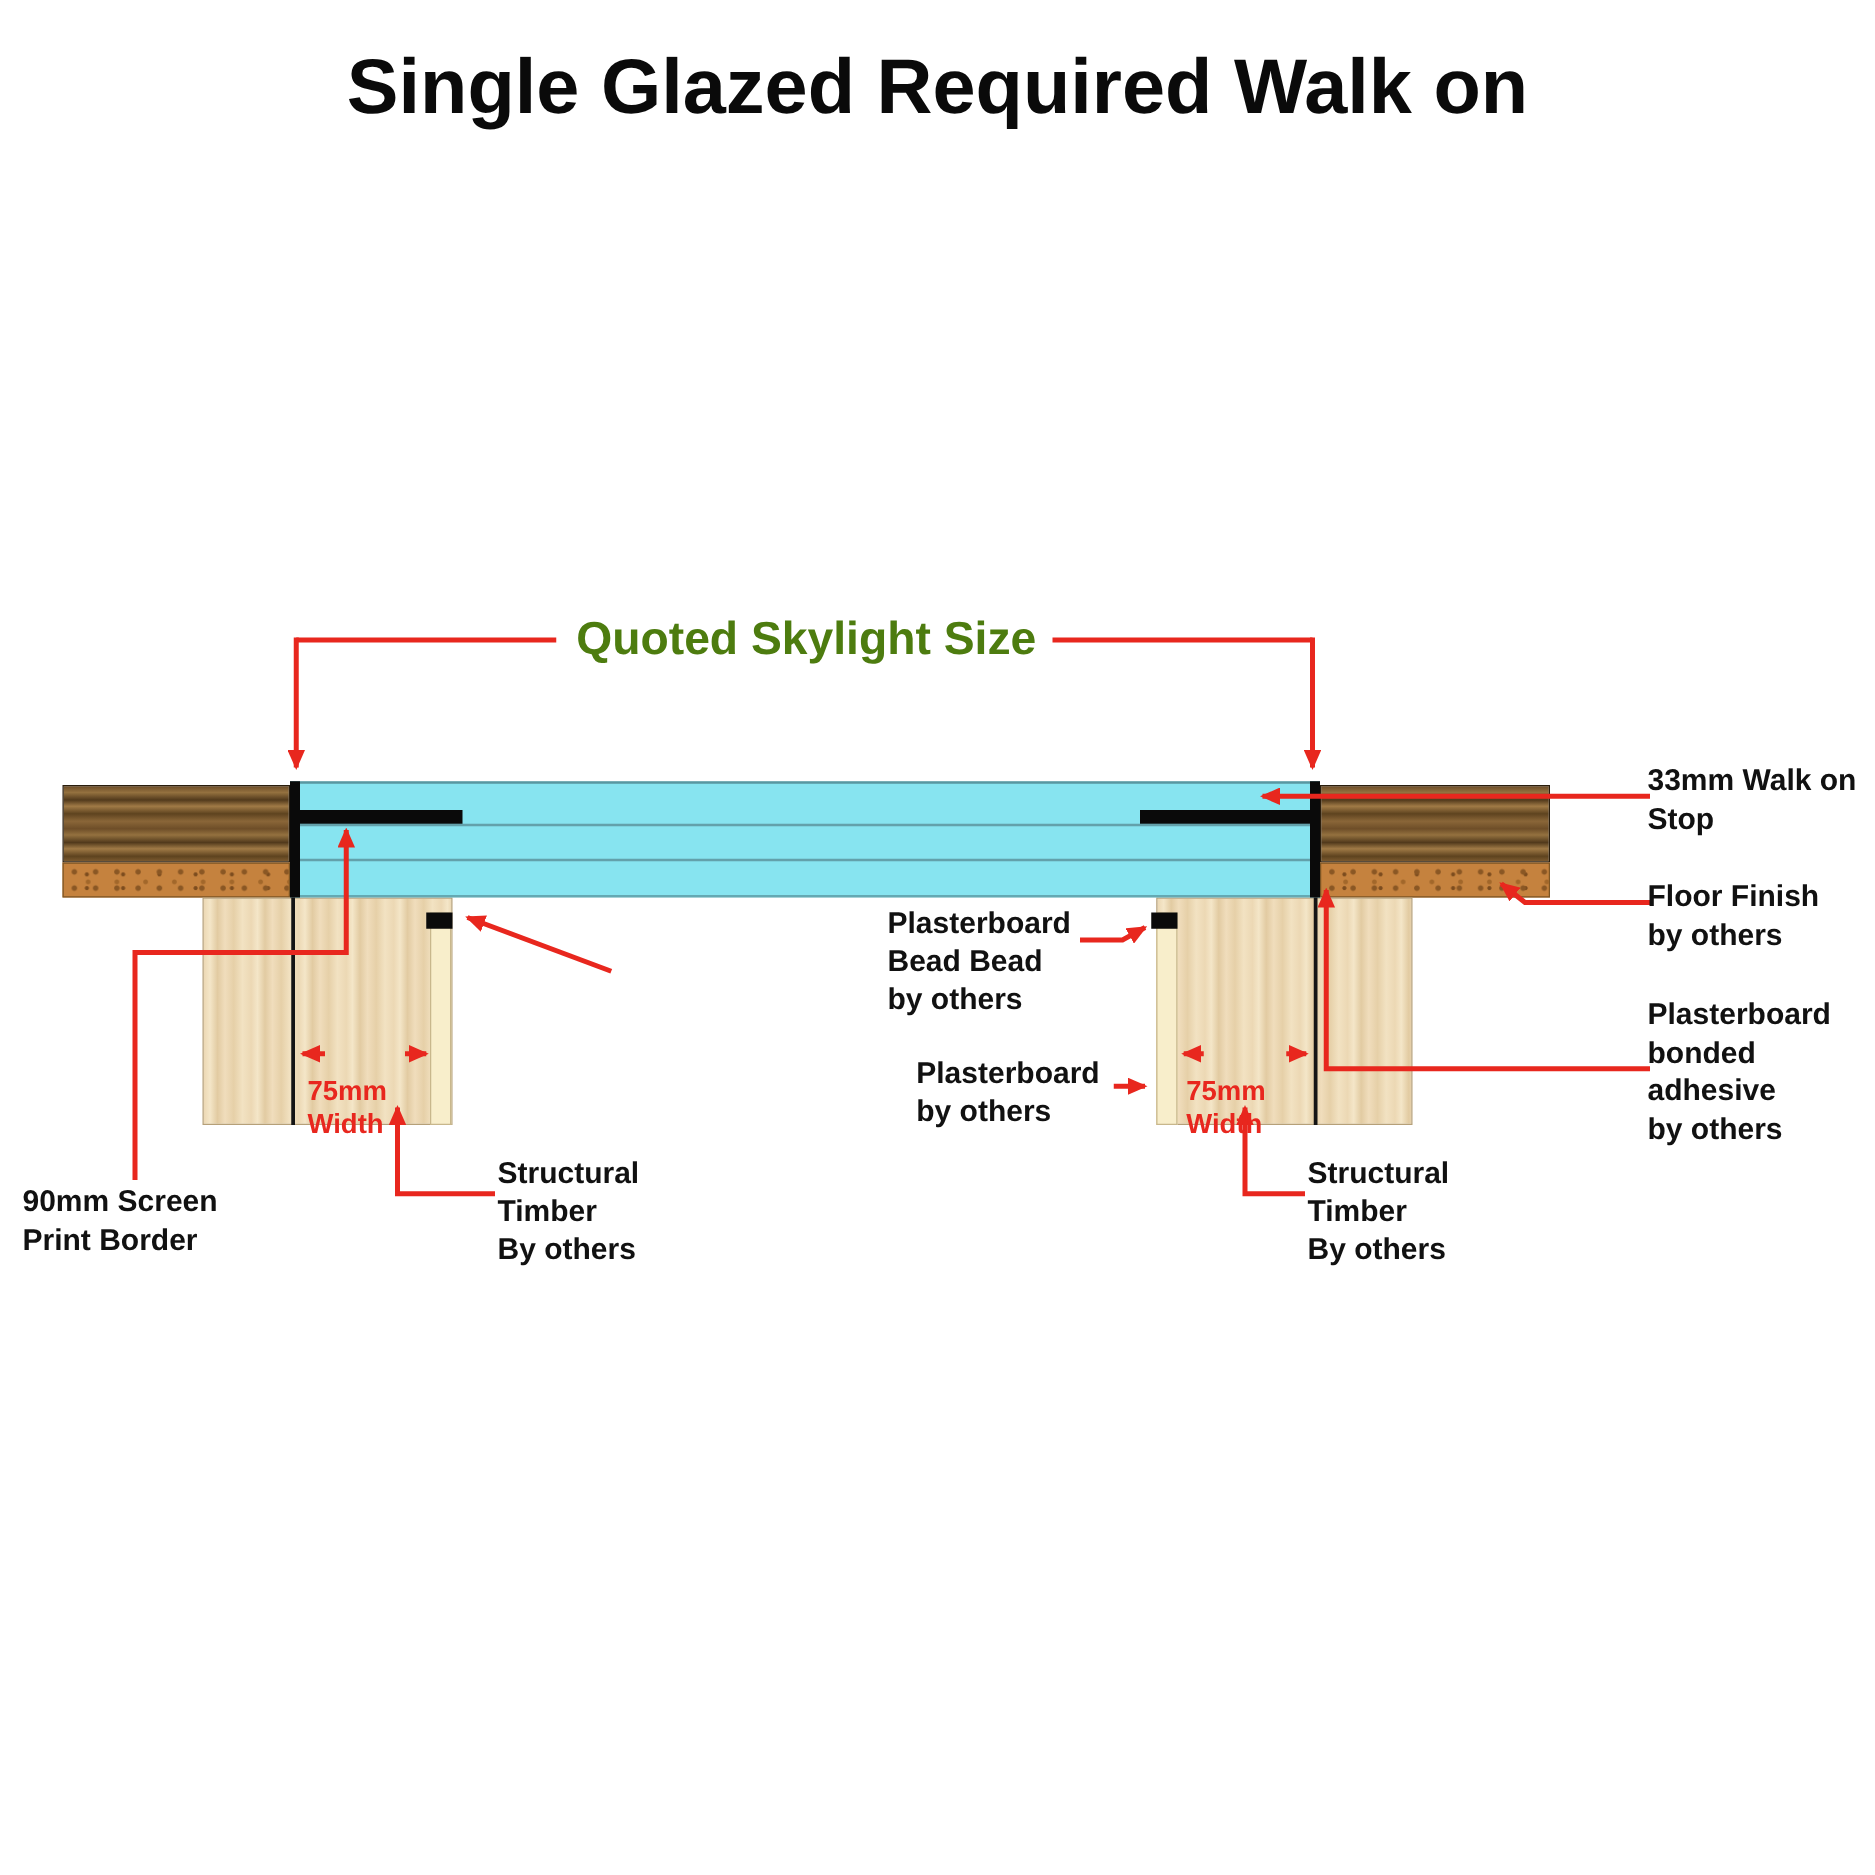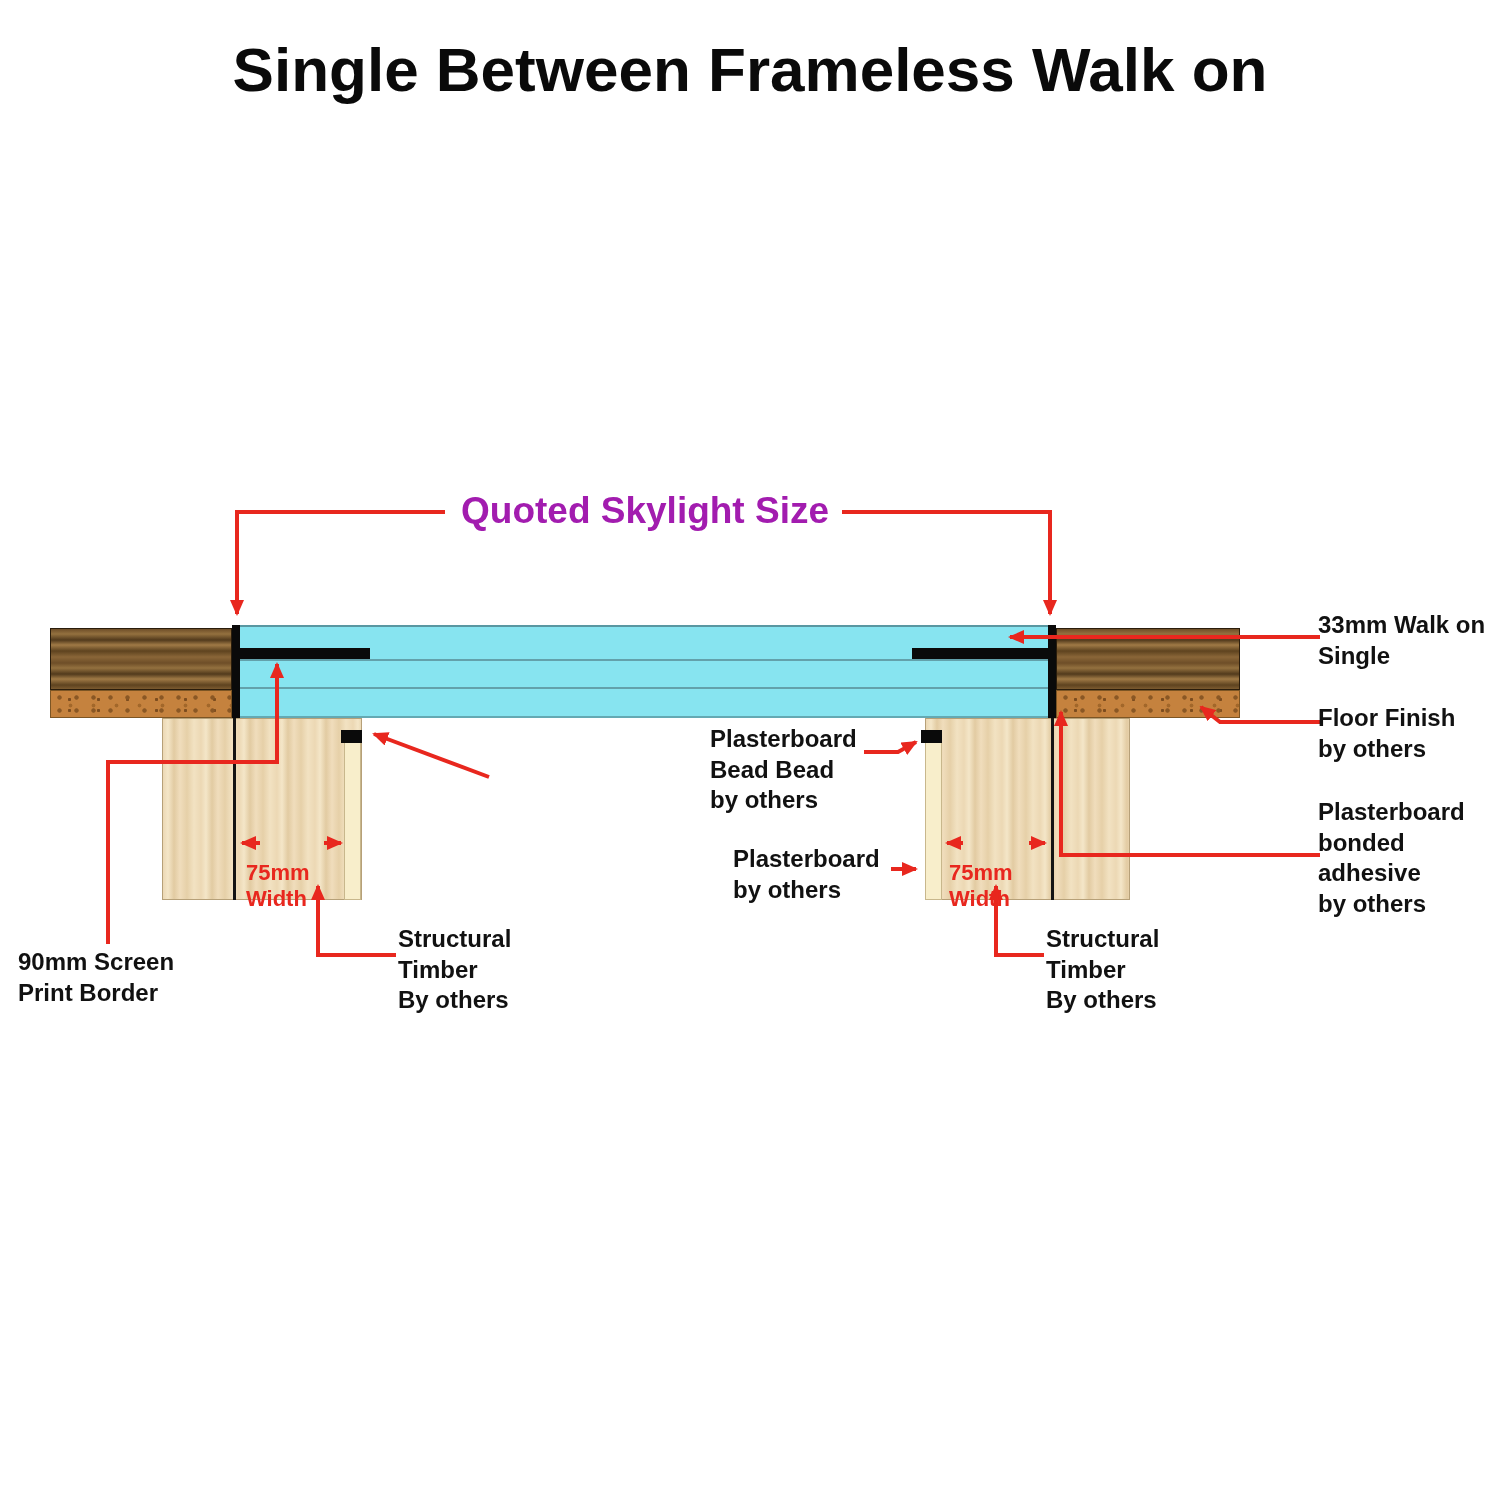--- a/index.html
+++ b/index.html
@@ -63,28 +63,28 @@
   .bead-left{left:341px;width:21px;}
   .bead-right{left:921px;width:21px;}
 
   
   .annot-svg{position:absolute;left:0;top:0;width:1500px;height:1500px;z-index:5;pointer-events:none;}
   .lbl{position:absolute;z-index:6;font-weight:700;font-size:24px;line-height:1.28;
        color:#111;text-align:left;}
   .lbl span{display:block;}
   .lbl-red{color:#e8271e;font-size:22px;line-height:1.2;margin-top:41px;}
   .quoted{position:absolute;z-index:6;left:390px;top:490px;width:510px;text-align:center;
-          color:#a21caf;font-size:37px;font-weight:800;}
+          color:#4d7c0f;font-size:37px;font-weight:800;}
 </style>
 </head>
 <body>
 
 <div class="canvas">
 
-  <h1 class="title">Single Between Frameless Walk on</h1>
+  <h1 class="title">Single Glazed Required Walk on</h1>
 
   <div class="shape wood wood-left"></div>
   <div class="shape wood wood-right"></div>
   <div class="shape cork cork-left"></div>
   <div class="shape cork cork-right"></div>
 
   <div class="shape timber timber-left"></div>
   <div class="shape timber timber-right"></div>
 
   <div class="shape pboard pboard-left"></div>
@@ -127,21 +127,21 @@
       <path d="M396 955 H318 V886" marker-end="url(#arr)"></path>
       <path d="M1044 955 H996 V886" marker-end="url(#arr)"></path>
       <path d="M108 944 V762 H277 V664" marker-end="url(#arr)"></path>
     </g>
   </svg>
 
   <div class="quoted">Quoted Skylight Size</div>
 
   <div class="lbl" style="left:1318px;top:610px;width:175px;">
     <span>33mm Walk on</span>
-    <span>Single</span>
+    <span>Stop</span>
   </div>
 
   <div class="lbl" style="left:1318px;top:703px;width:175px;">
     <span>Floor Finish</span>
     <span>by others</span>
   </div>
 
   <div class="lbl" style="left:1318px;top:797px;width:175px;">
     <span>Plasterboard</span>
     <span>bonded</span>

